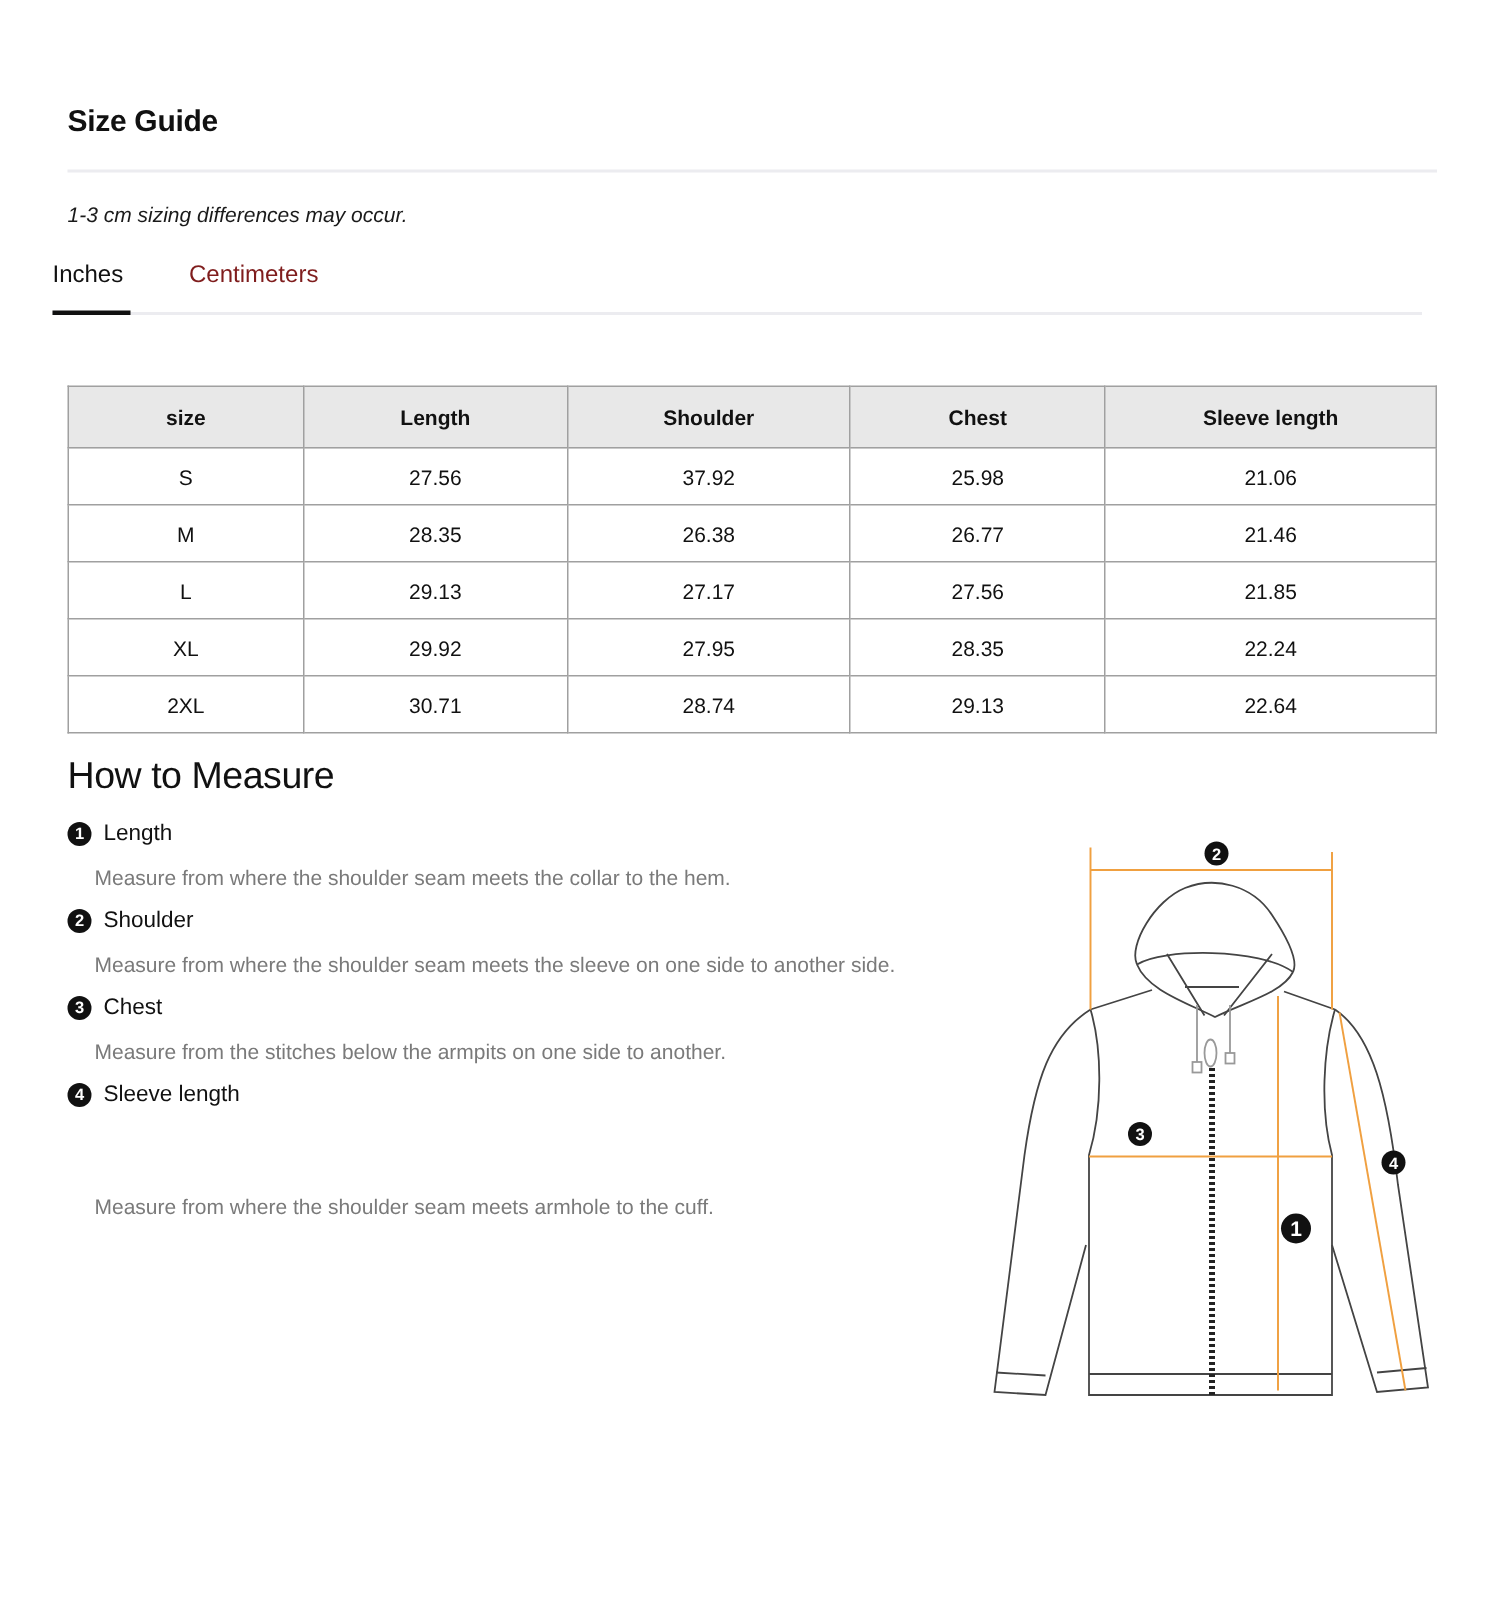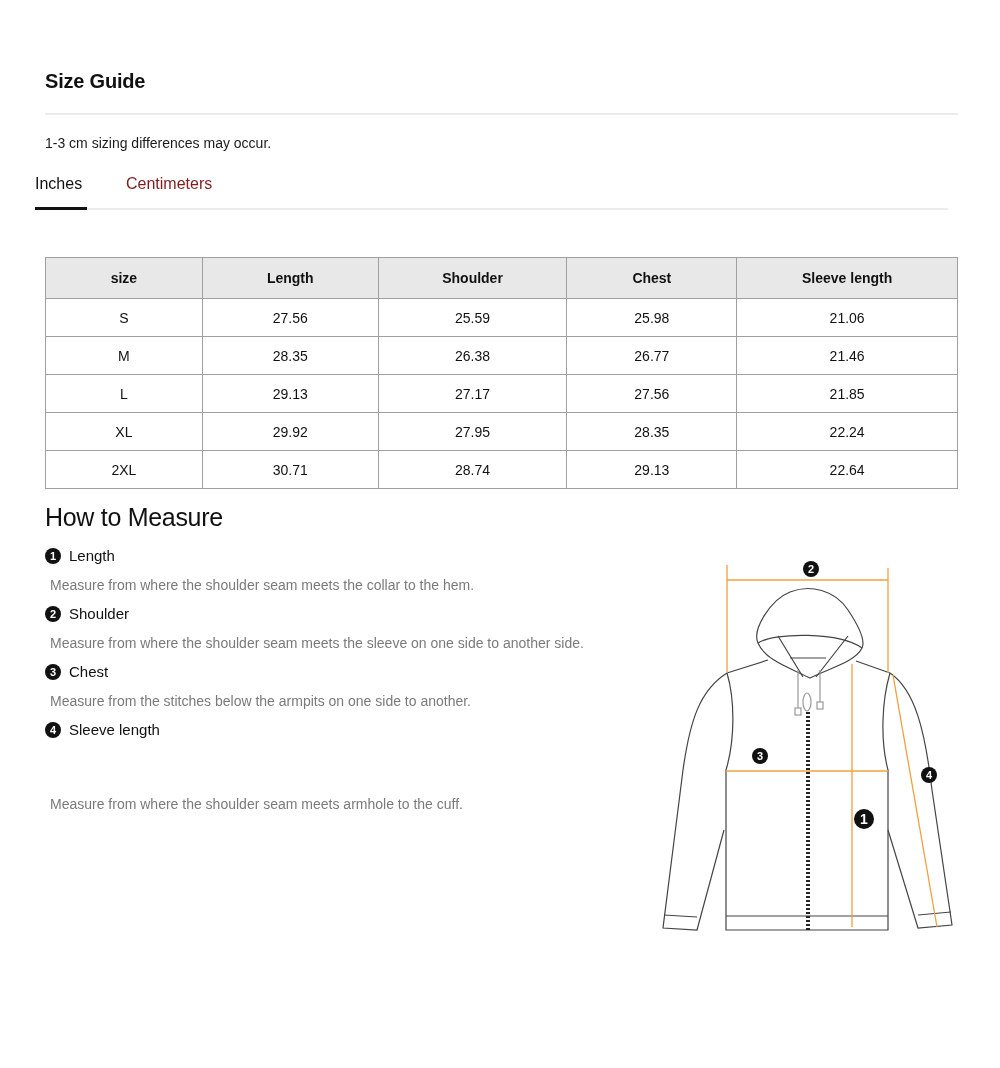--- a/index.html
+++ b/index.html
@@ -1,40 +1,40 @@
 <!DOCTYPE html>
 <html><head>
 <meta charset="utf-8">
 <style>
   * { box-sizing: border-box; margin: 0; padding: 0; }
   html, body { width: 1000px; height: 1068px; background: #ffffff; }
   body { font-family: "Liberation Sans", sans-serif; color: #111111; position: relative; }
 
   .title { position: absolute; left: 45px; top: 70px; font-size: 20px; font-weight: bold; letter-spacing: -0.2px; }
   .divider-top { position: absolute; left: 45px; top: 113px; width: 913px; height: 2px; background: #ececf0; }
-  .note { position: absolute; left: 45px; top: 135px; font-size: 14px; color: #1a1a1a; }
+  .note { position: absolute; left: 45px; top: 135px; font-size: 14px; color: #1a1a1a; font-style: italic; }
 
   .tabs { position: absolute; left: 35px; top: 172px; width: 913px; height: 40px; }
   .tabs-line { position: absolute; left: 0; top: 36px; width: 913px; height: 2px; background: #ececf0; }
   .tab { position: absolute; top: 3px; font-size: 16px; cursor: pointer; }
   .tab.active { color: #111; }
   .tab.inactive { color: #7f1d1d; }
   .tab-underline { position: absolute; left: 0; top: 35px; width: 52px; height: 3px; background: #111; }
 
   table.size-table { position: absolute; left: 45px; top: 257px; width: 913px; border-collapse: collapse; font-size: 14px; }
   .size-table th, .size-table td { border: 1.5px solid #a0a0a0; text-align: center; }
   .size-table th { background: #e8e8e8; height: 41px; font-weight: bold; color: #111; margin-top: 16px; }
   .size-table td { height: 38px; color: #111; }
 
   .h2 { position: absolute; left: 45px; top: 503px; font-size: 25px; font-weight: normal; letter-spacing: -0.3px; }
 
   .m-item { position: absolute; left: 45px; display: flex; align-items: center; }
   .num-badge { width: 16px; height: 16px; border-radius: 50%; background: #111; color: #fff; font-size: 11px; font-weight: bold; display: inline-flex; align-items: center; justify-content: center; margin-right: 8px; }
   .m-label { font-size: 15px; color: #111; }
-  .m-desc { position: absolute; left: 50px; font-size: 14px; color: #7a7a7a; }
+  .m-desc { position: absolute; left: 63px; font-size: 14px; color: #7a7a7a; }
 
   .diagram { position: absolute; left: 655px; top: 555px; width: 310px; height: 390px; }
 </style>
 </head>
 <body>
 
 <div class="title">Size Guide</div>
 <div class="divider-top"></div>
 <div class="note">1-3 cm sizing differences may occur.</div>
 
@@ -59,21 +59,21 @@
       <th>Length</th>
       <th>Shoulder</th>
       <th>Chest</th>
       <th>Sleeve length</th>
     </tr>
   </thead>
   <tbody>
     <tr>
       <td>S</td>
       <td>27.56</td>
-      <td>25.59</td>
+      <td>37.92</td>
       <td>25.98</td>
       <td>21.06</td>
     </tr>
     <tr>
       <td>M</td>
       <td>28.35</td>
       <td>26.38</td>
       <td>26.77</td>
       <td>21.46</td>
     </tr>

